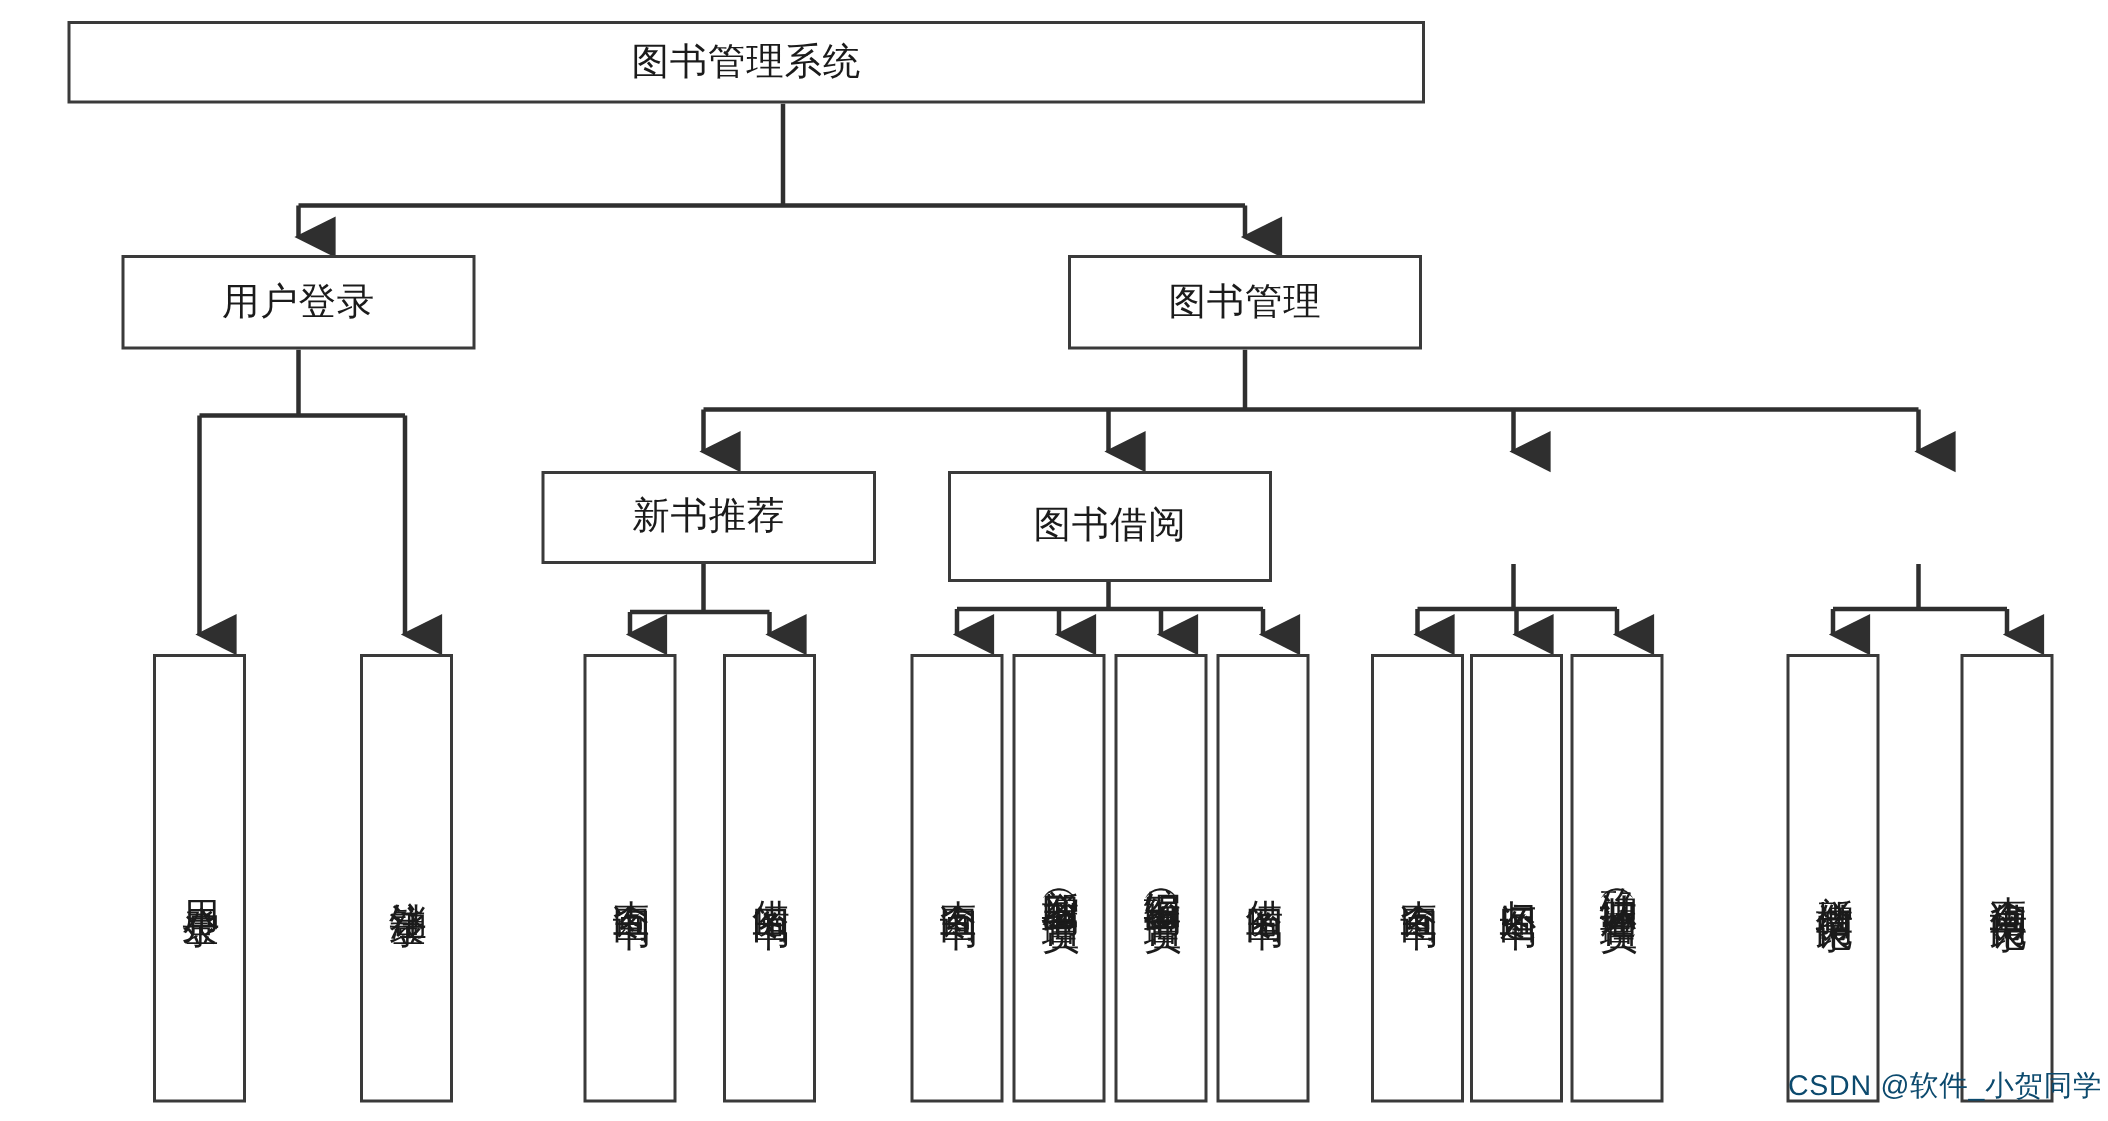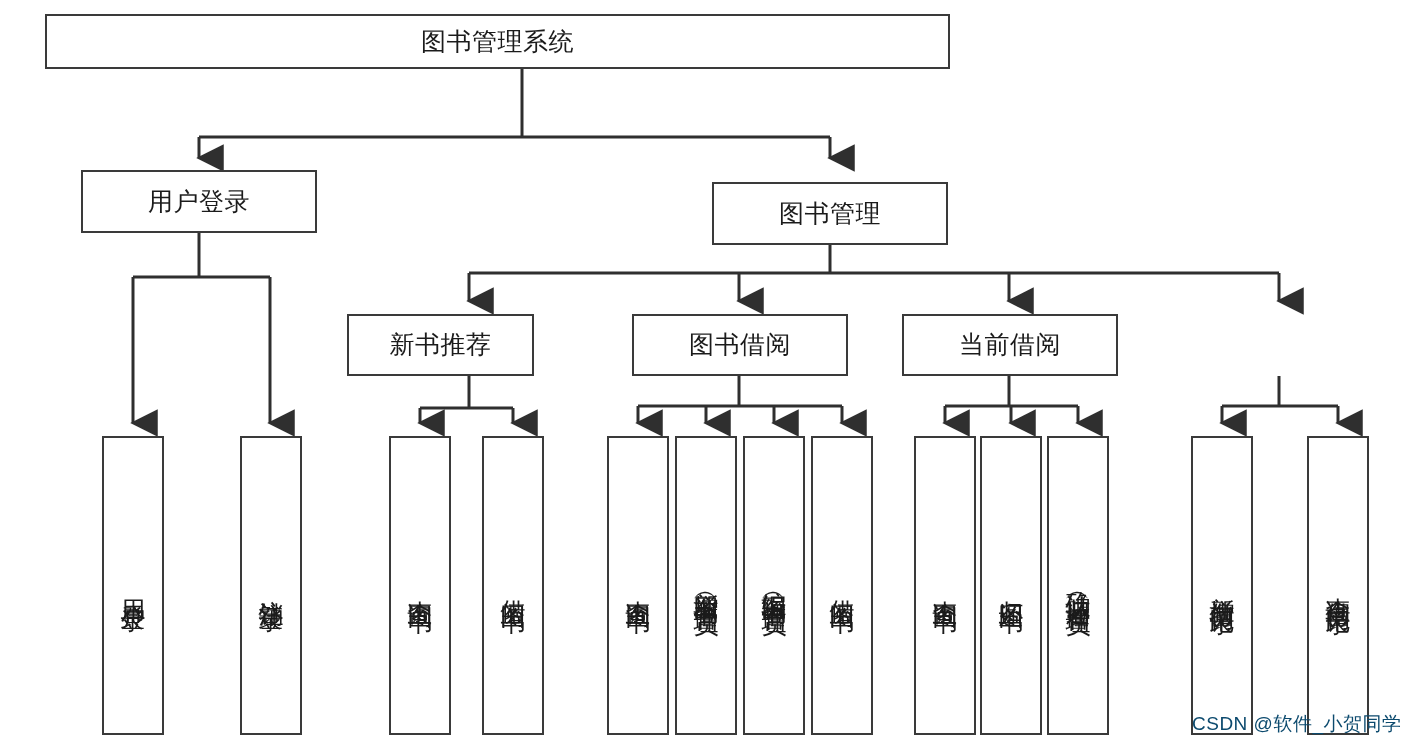--- a/index.html
+++ b/index.html
@@ -106,32 +106,29 @@
     </g>
   </svg>
 
   <div class="node horiz" style="left:22px;top:14px;width:905px;height:55px;margin-left:23px;">
     <span class="label">图书管理系统</span>
   </div>
 
   <div class="node horiz" style="left:81px;top:170px;width:236px;height:63px;">
     <span class="label">用户登录</span>
   </div>
-  <div class="node horiz" style="left:712px;top:182px;width:236px;height:63px;">
+  <div class="node horiz" style="left:712px;top:170px;width:236px;height:63px;">
     <span class="label">图书管理</span>
   </div>
 
-  <div class="node horiz" style="left:347px;top:314px;width:187px;height:62px;">
+  <div class="node horiz" style="left:361px;top:314px;width:223px;height:62px;">
     <span class="label">新书推荐</span>
   </div>
-  <div class="node horiz" style="left:632px;top:314px;width:216px;height:62px;">
+  <div class="node horiz" style="left:632px;top:314px;width:216px;height:74px;">
     <span class="label">图书借阅</span>
-  </div>
-  <div class="node horiz" style="left:902px;top:314px;width:216px;height:62px;">
-    <span class="label">当前借阅</span>
   </div>
 
   <div class="node vert" style="left:102px;top:436px;width:62px;height:299px;">
     <span class="label">用户登录</span>
   </div>
   <div class="node vert" style="left:240px;top:436px;width:62px;height:299px;">
     <span class="label">注销登录</span>
   </div>
 
   <div class="node vert" style="left:389px;top:436px;width:62px;height:299px;">

